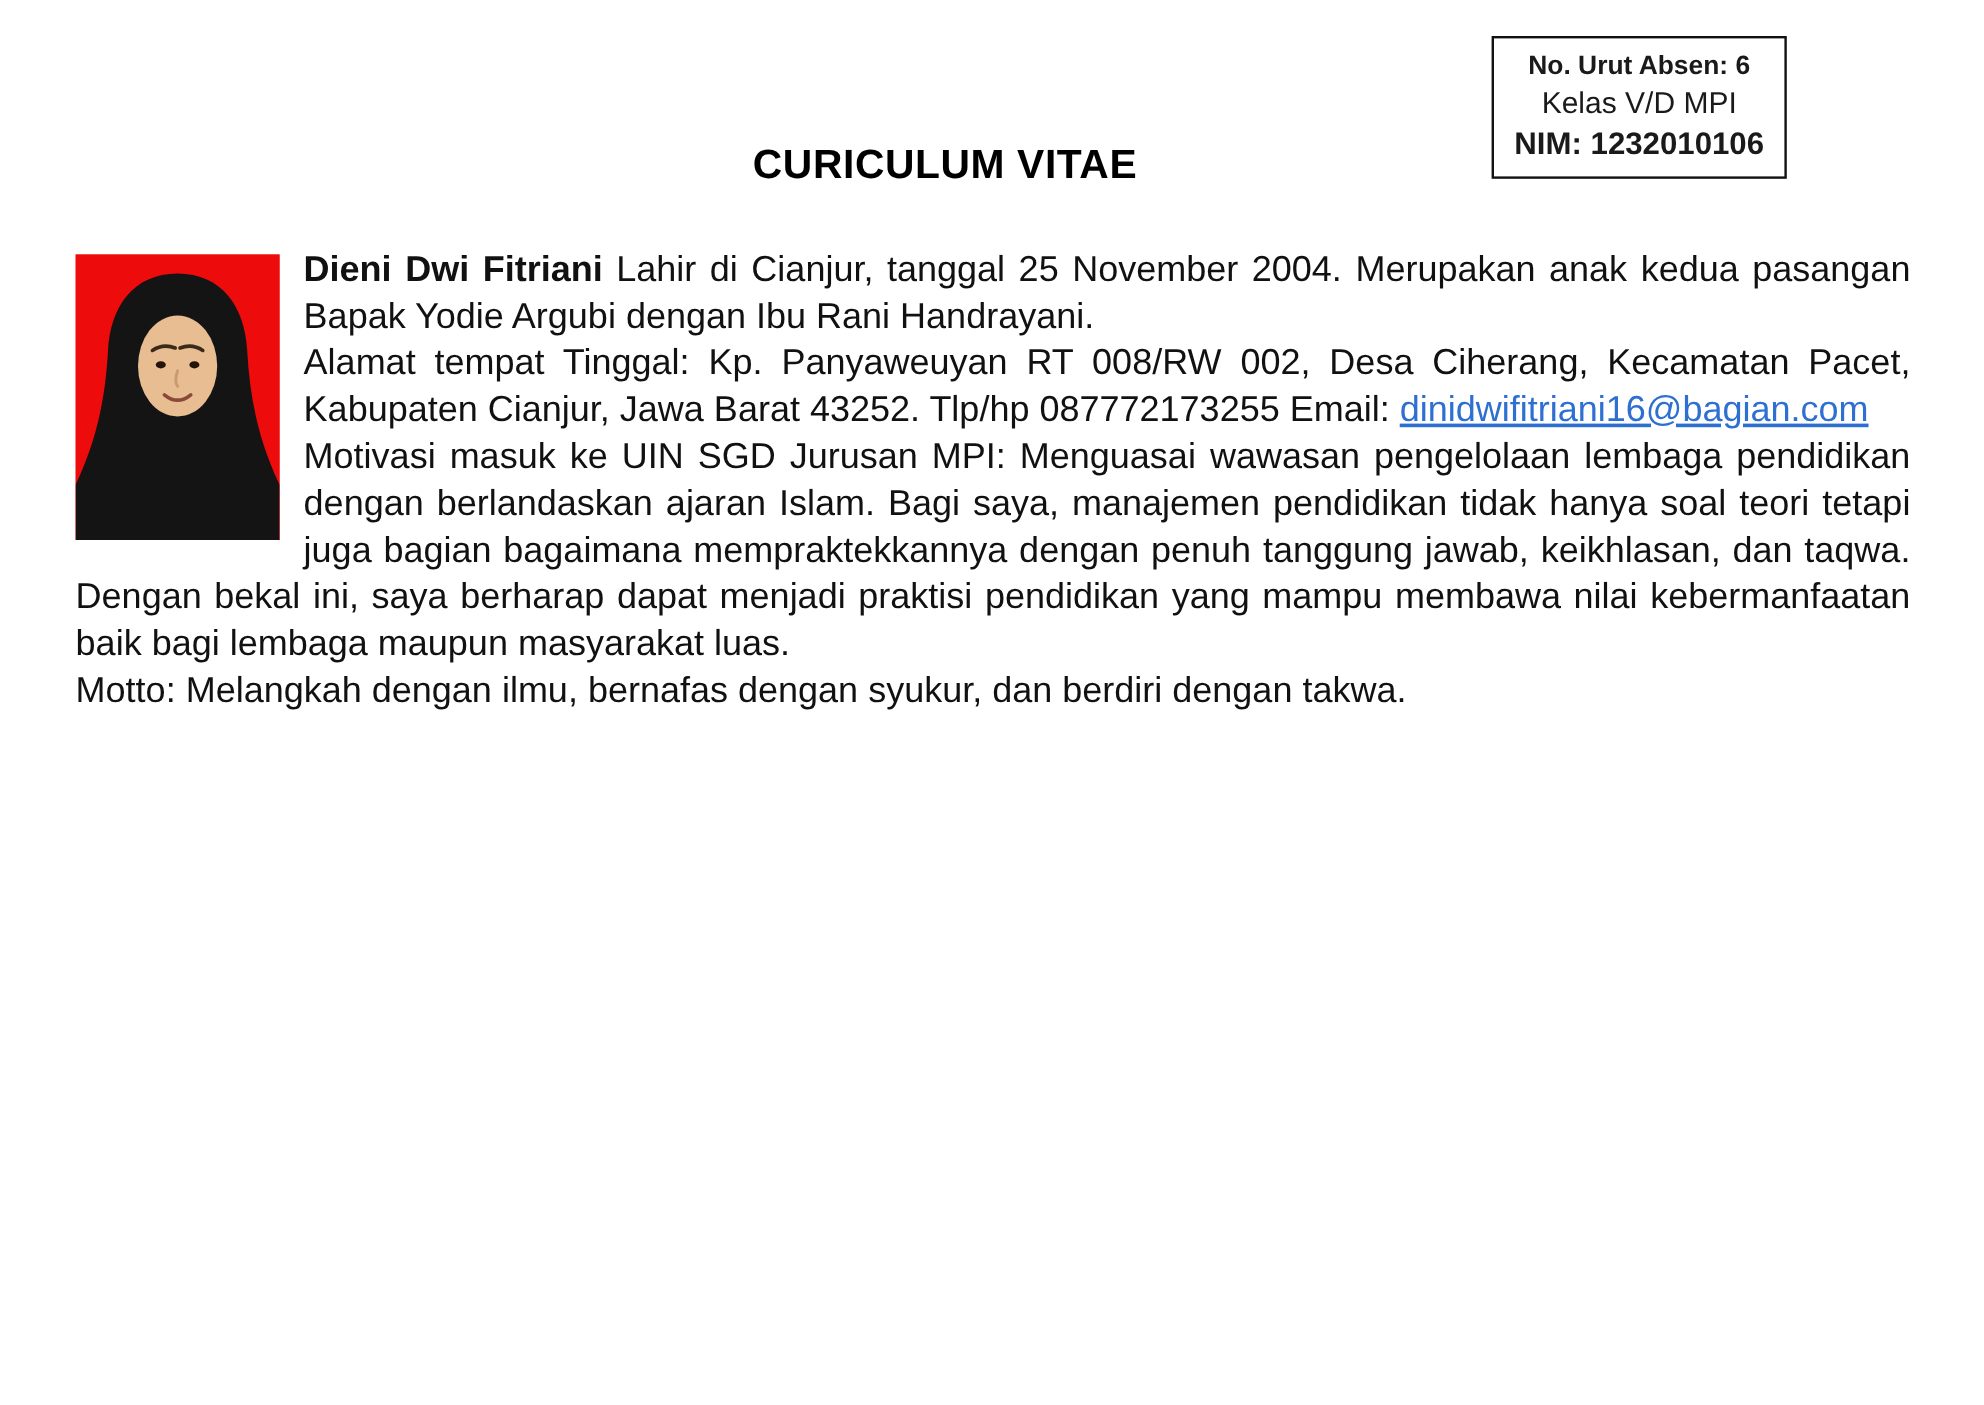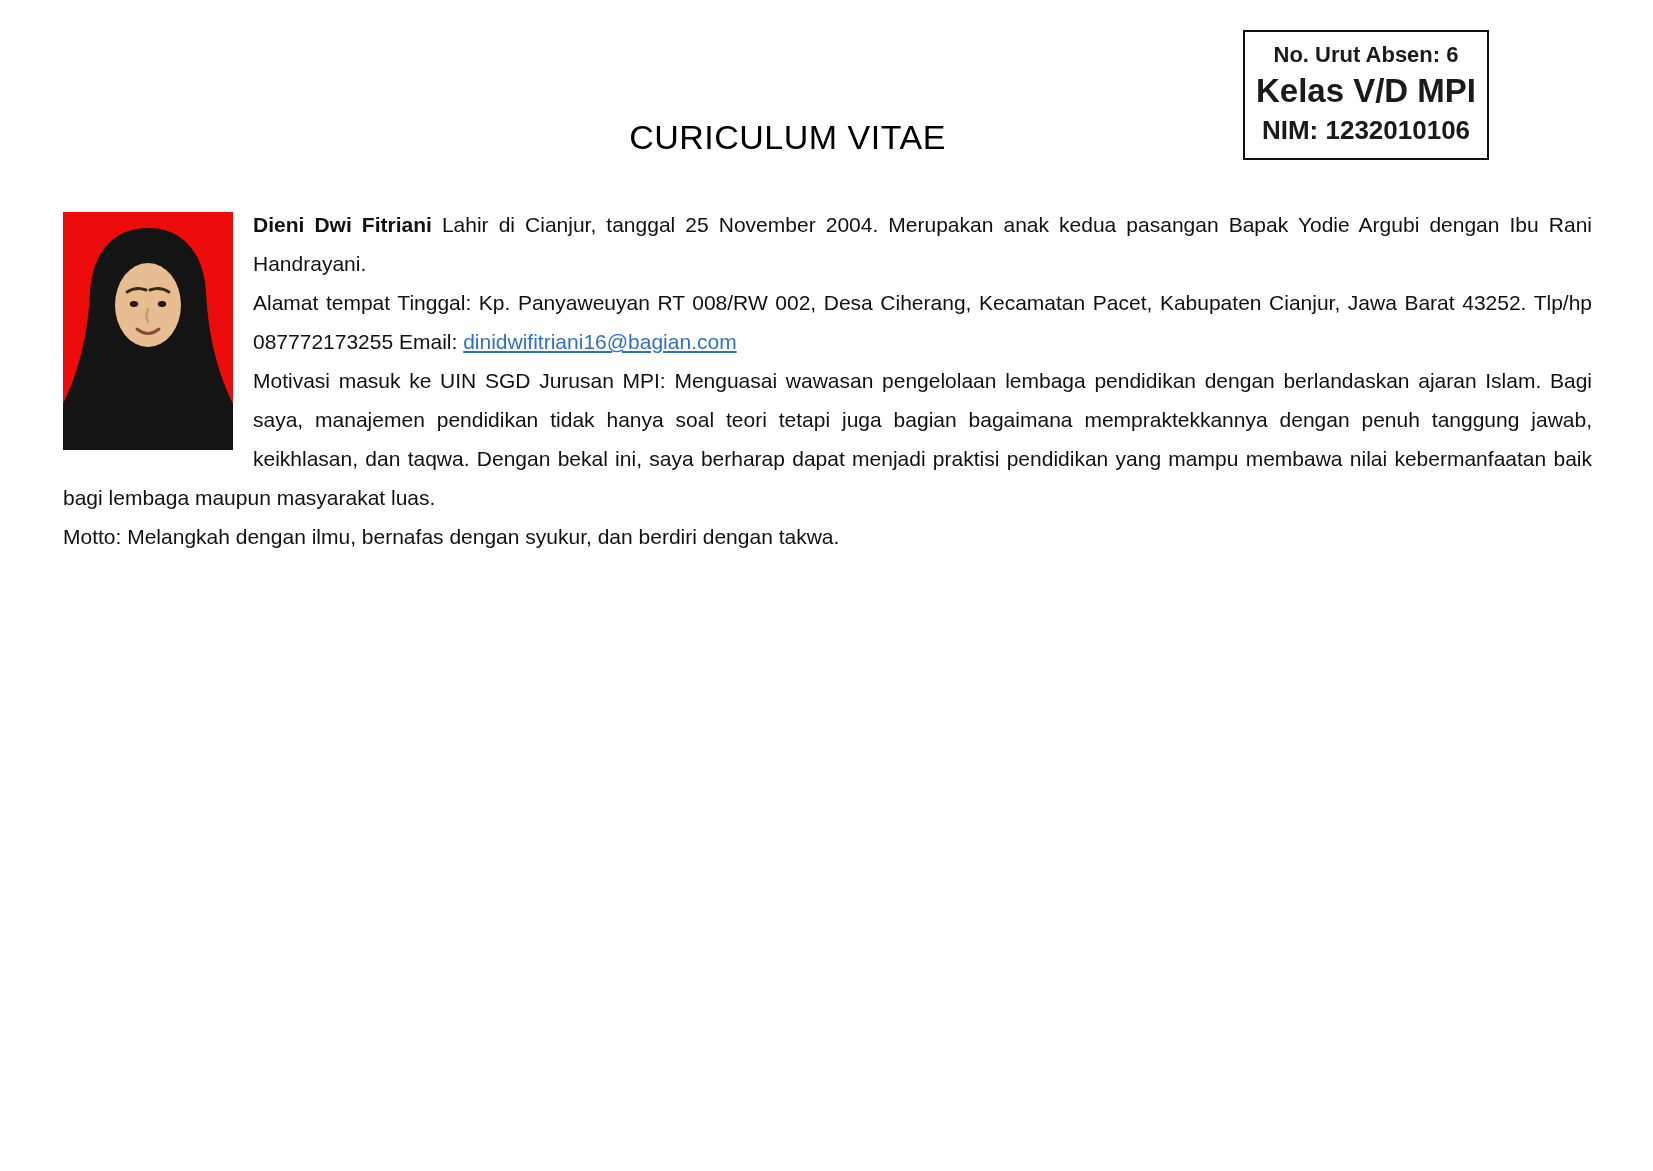--- a/index.html
+++ b/index.html
@@ -22,40 +22,40 @@
     top:30px;
     right:164px;
     width:246px;
     box-sizing:border-box;
     border:2px solid #111;
     padding:8px 10px 10px 10px;
     text-align:center;
     background:#fff;
   }
   .info-box .ib-line1{font-size:22px;font-weight:bold;line-height:1.35;}
-  .info-box .ib-line2{font-size:33px;font-weight:bold;line-height:1.3;}
+  .info-box .ib-line2{font-size:25px;font-weight:normal;line-height:1.3;}
   .info-box .ib-line3{font-size:26px;font-weight:bold;line-height:1.35;}
   .title{
     position:absolute;
     top:118px;
     left:0;
     width:1575px; 
     margin:0;
     text-align:center;
     font-size:34px;
-    font-weight:normal;
+    font-weight:bold;
     letter-spacing:0.5px;
     color:#000;
   }
   .content{
     position:absolute;
     top:205px;
     left:63px;
     width:1529px;
-    font-size:21px;
+    font-size:30px;
     line-height:39px;
     text-align:justify;
     color:#111;
   }
   .photo{
     float:left;
     width:170px;
     height:238px;
     margin:7px 20px 6px 0;
     background:var(--photo-background);

